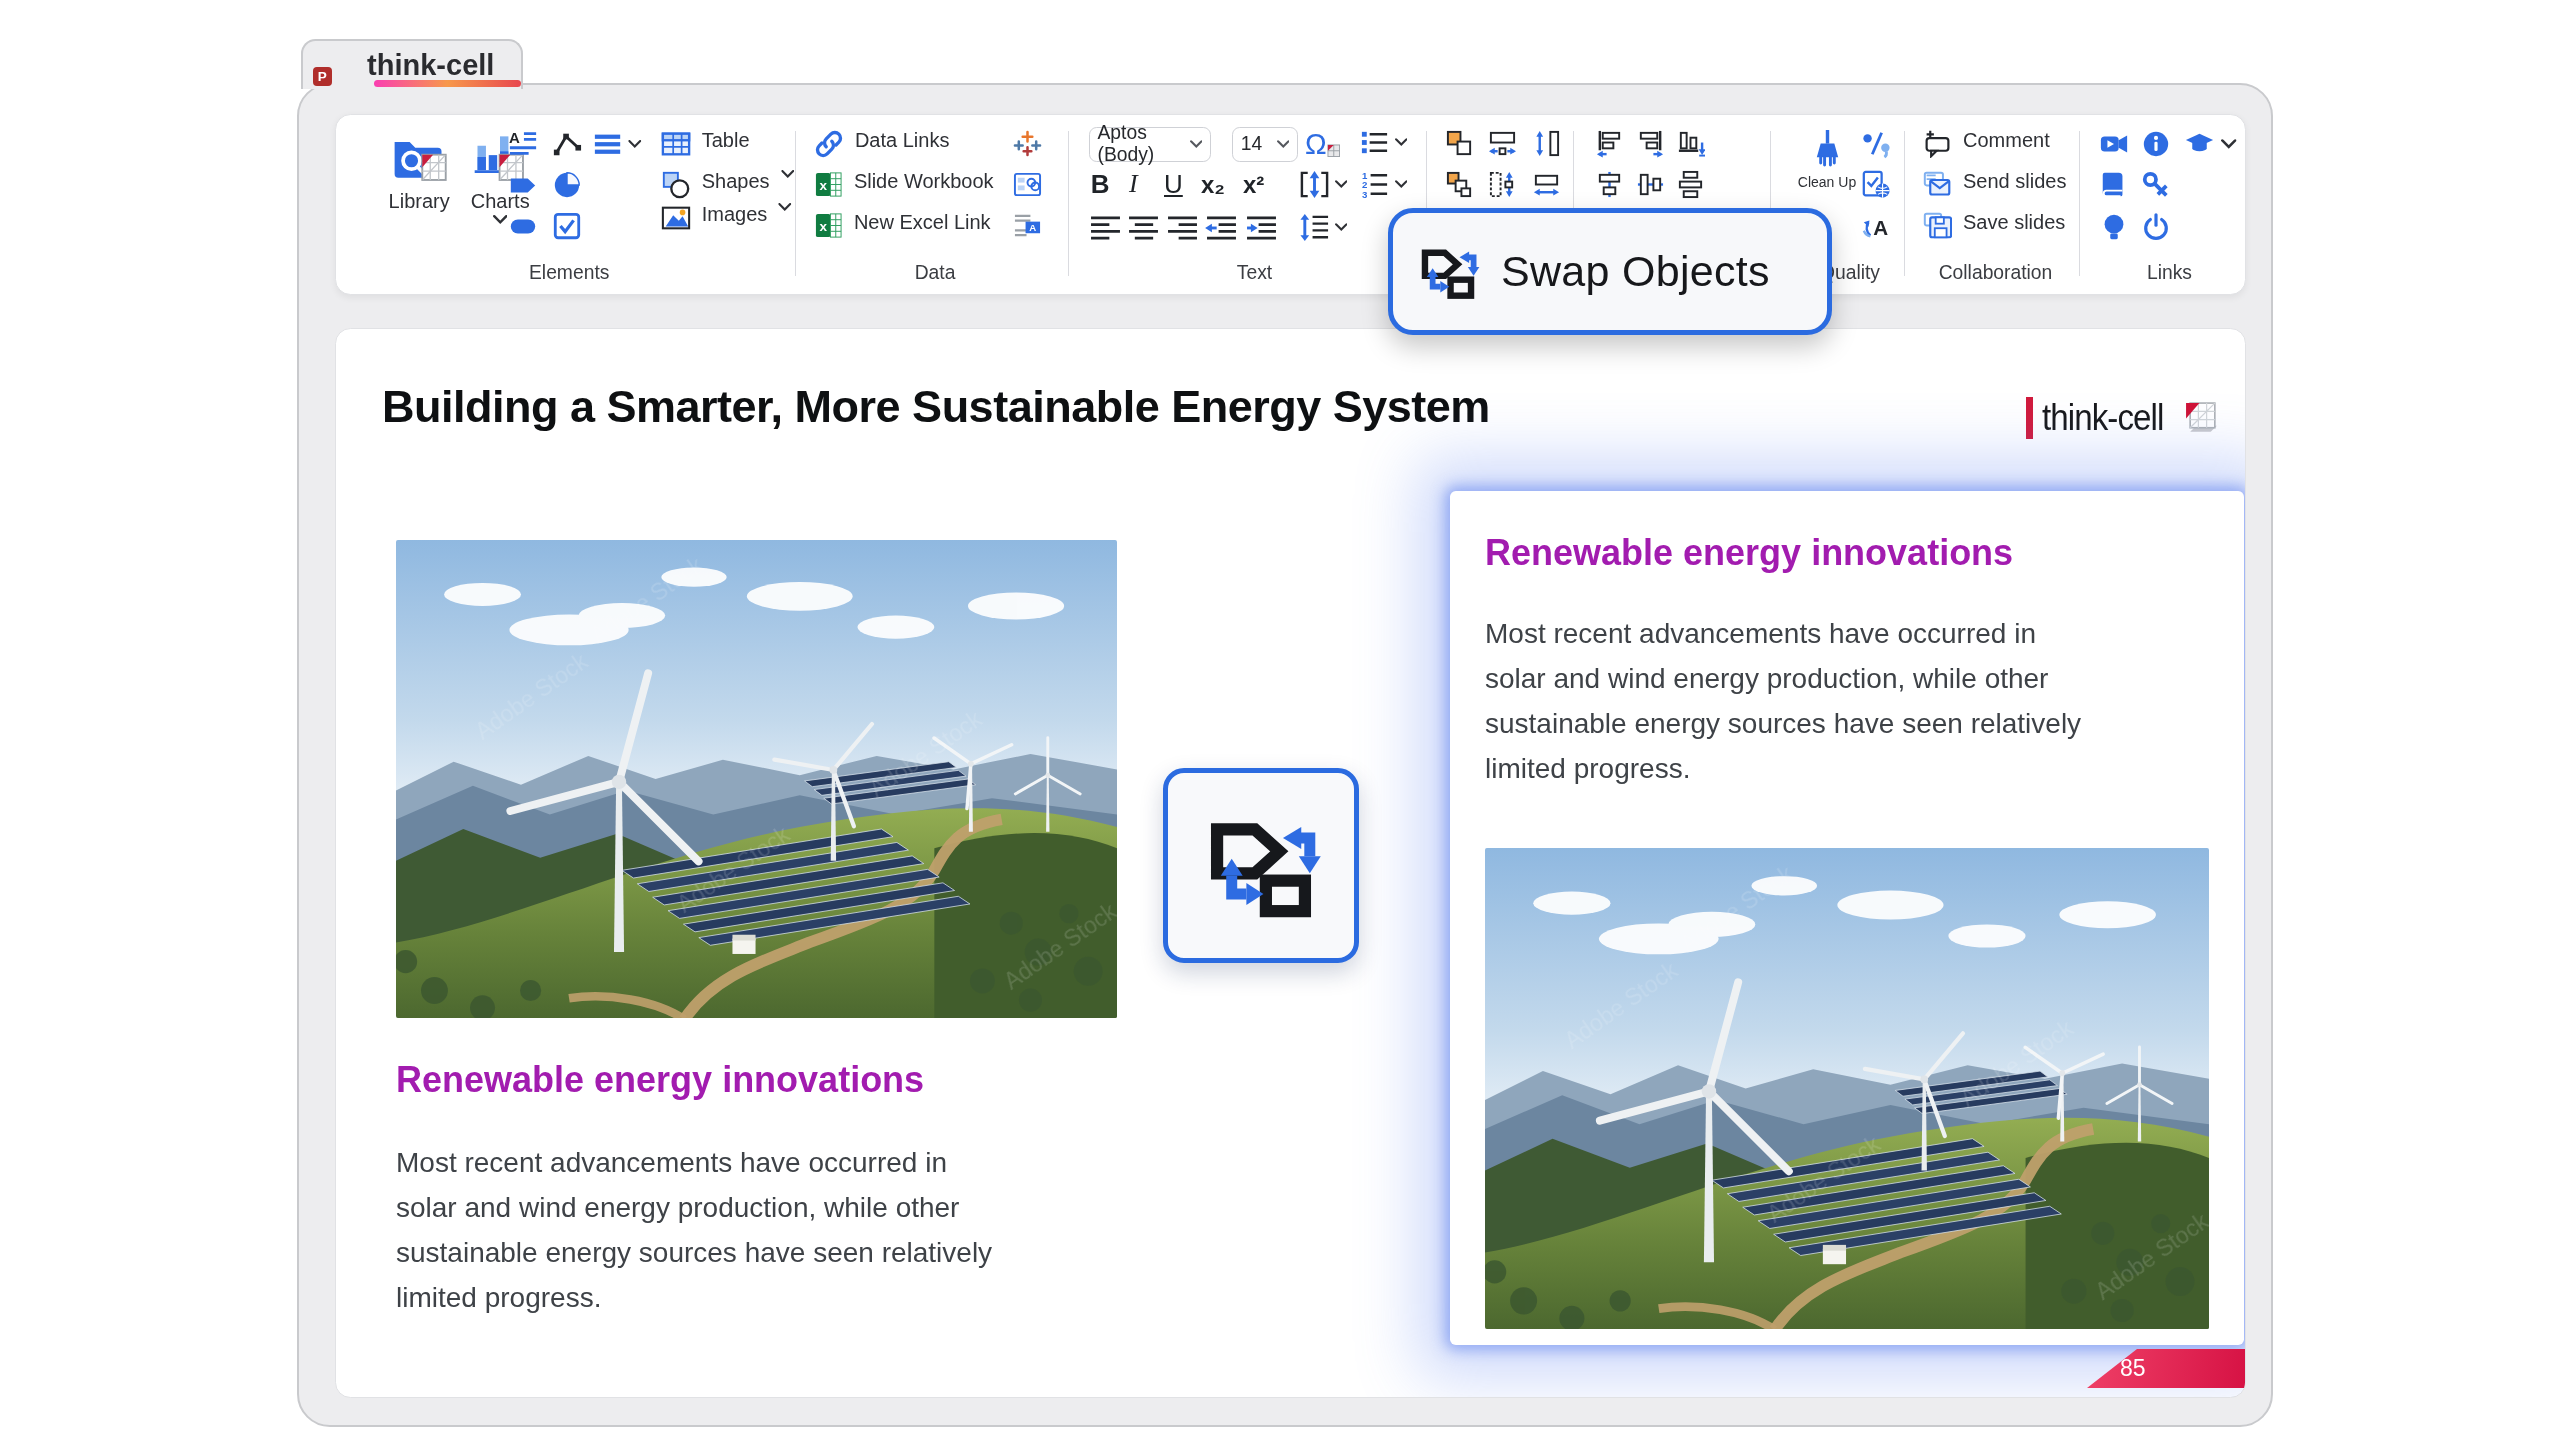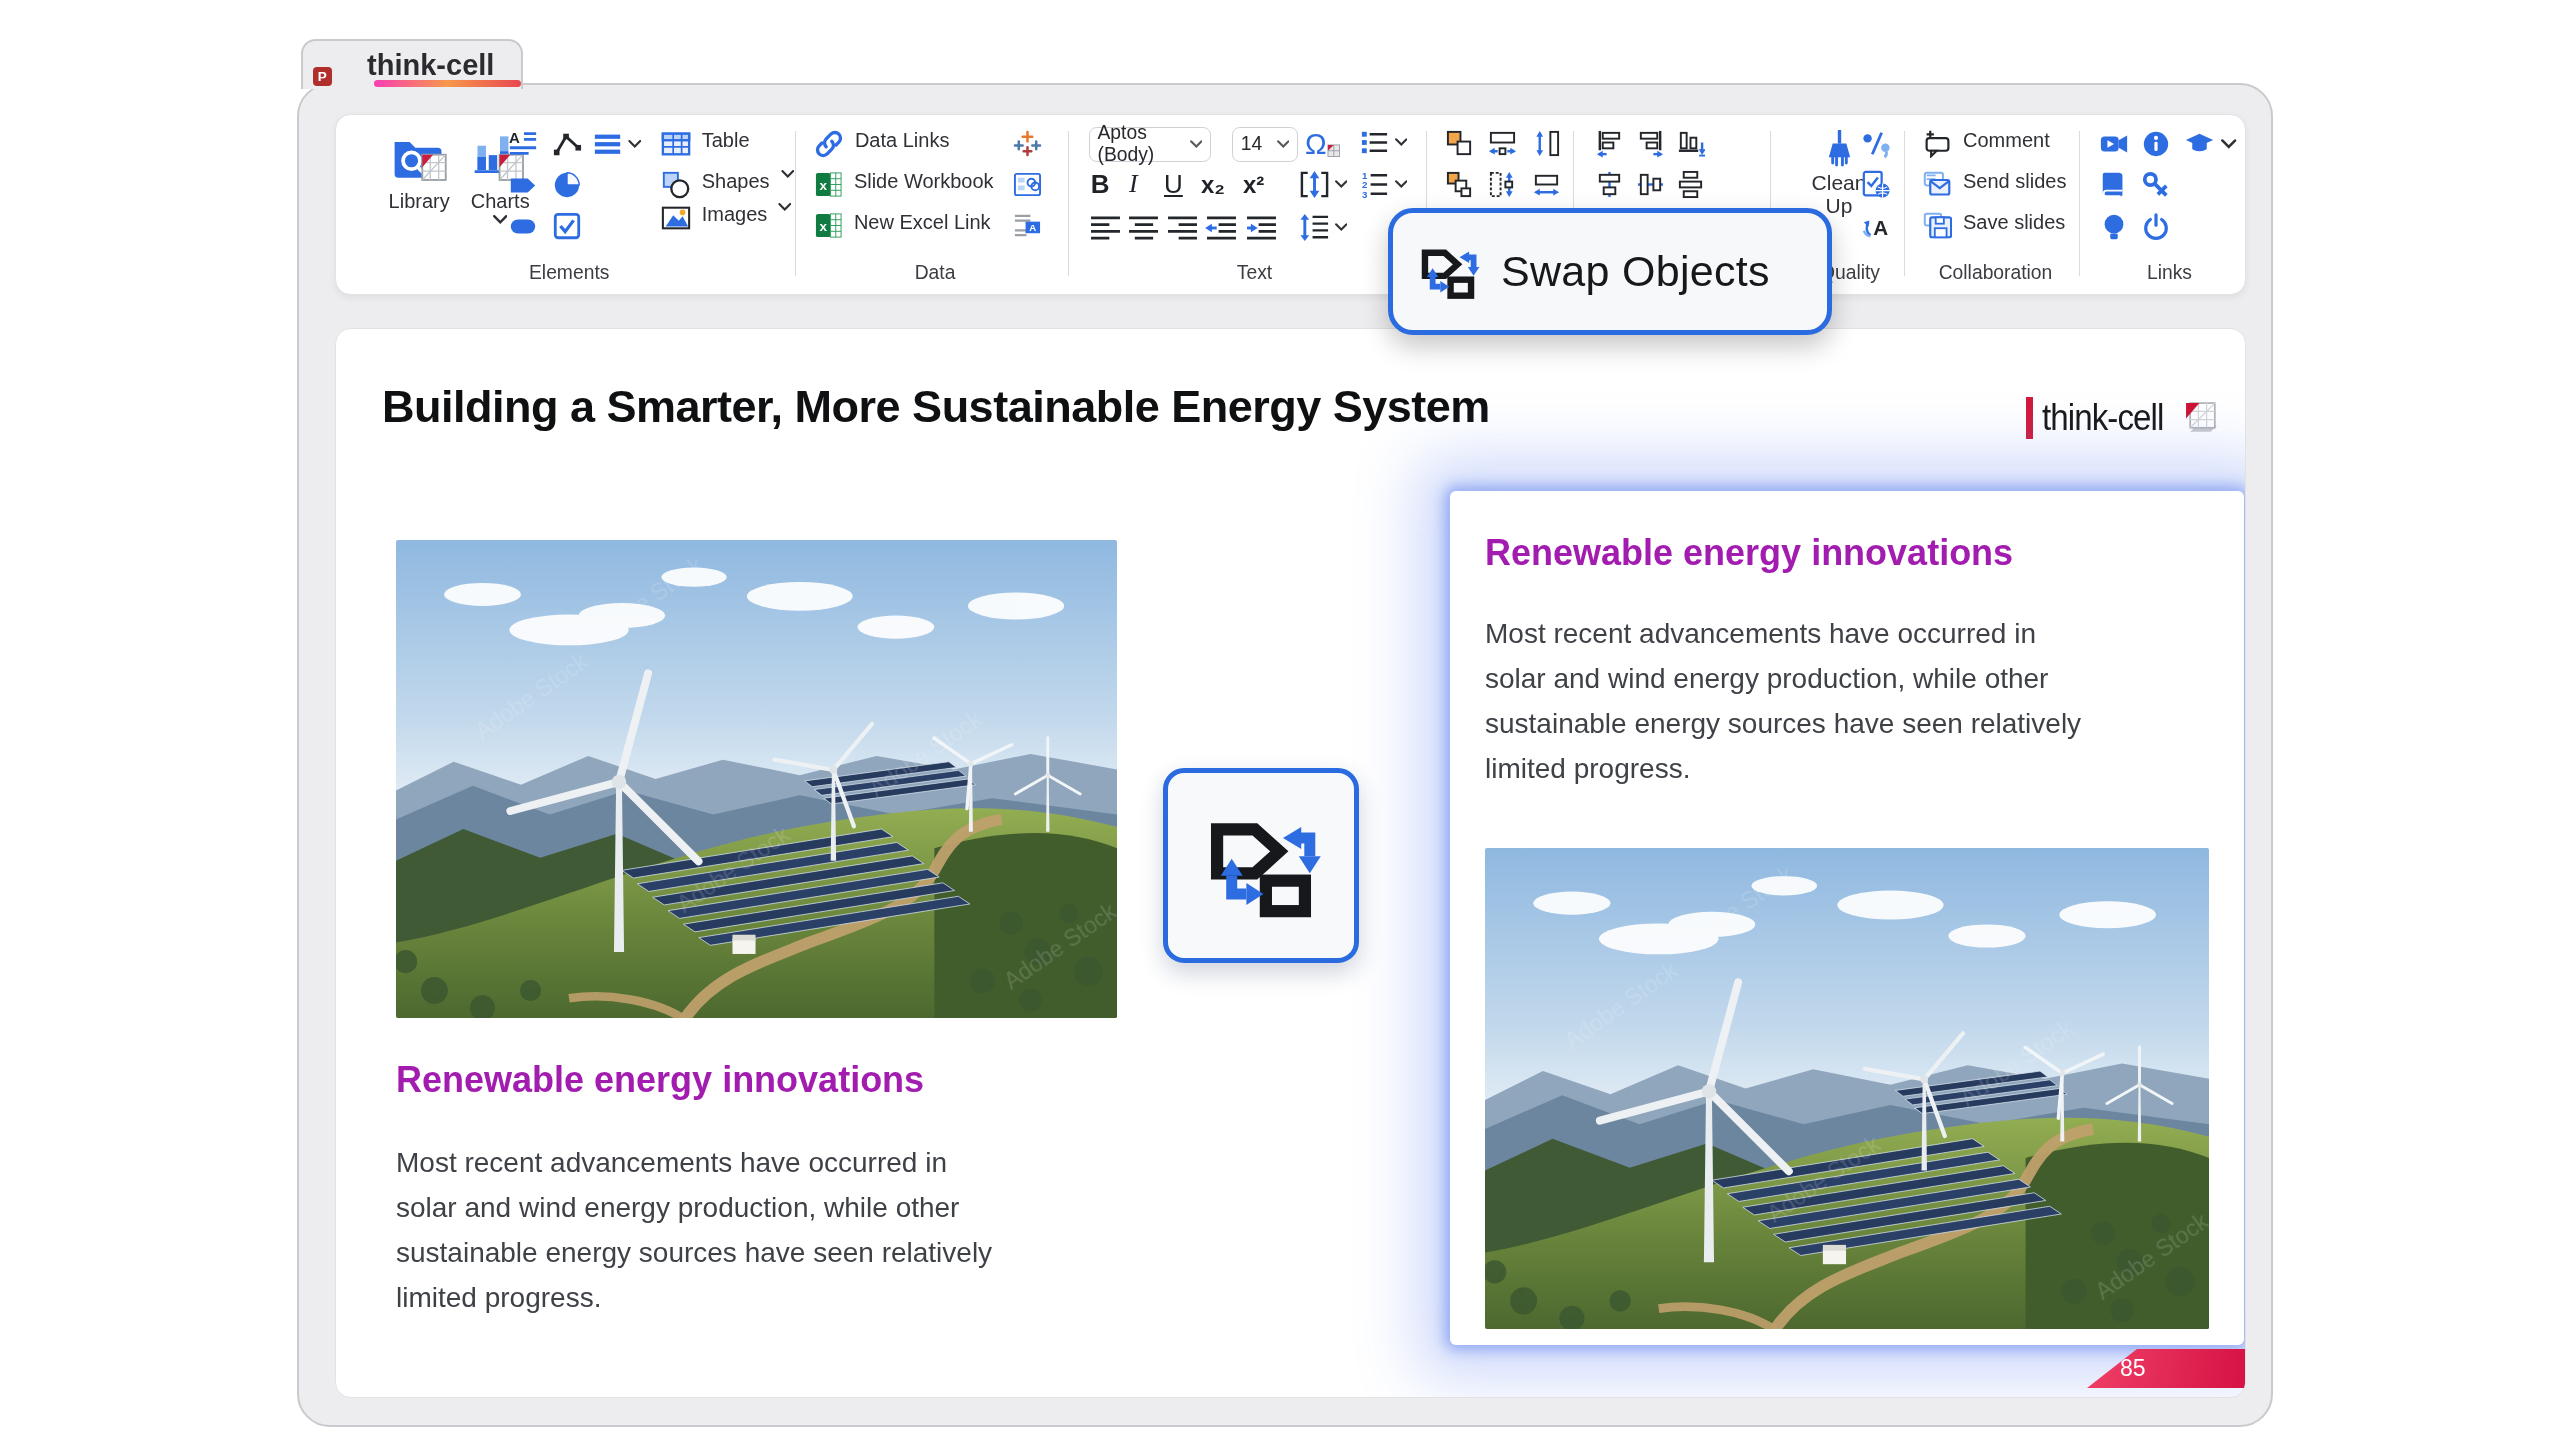--- a/index.html
+++ b/index.html
@@ -511,21 +511,21 @@
       </svg>
     <svg class="abs" viewBox="0 0 30 30" width="29" height="29" style="left:81px;top:43px">
         <rect x="8" y="2" width="14" height="6" fill="#fff" stroke="#23262b" stroke-width="2"></rect>
         <rect x="4" y="12" width="22" height="6" fill="#fff" stroke="#23262b" stroke-width="2"></rect>
         <rect x="8" y="22" width="14" height="6" fill="#fff" stroke="#23262b" stroke-width="2"></rect>
       </svg>
   </div>
   <div class="vsep" style="left:1434px"></div>
 
   <div class="grp" style="left:1461px;width:106px">
-    <div class="bigbtn" style="left:12px;top:1.9px;width:60px;font-size:21px">
+    <div class="bigbtn" style="left:0;top:1.9px;width:60px;font-size:14px">
       <svg class="ic" viewBox="0 0 36 40" width="35" height="39" style="margin:0 auto">
         <line x1="18" y1="2" x2="18" y2="16" stroke="#2e6ce2" stroke-width="3.5"></line>
         <polygon points="11,16 25,16 29,30 7,30" fill="#2e6ce2"></polygon>
         <path d="M11 30v6M15 30v8M21 30v8M25 30v6" stroke="#2e6ce2" stroke-width="3" stroke-linecap="round"></path>
       </svg>
       <div class="lbl" style="line-height:23px">Clean Up</div>
     </div>
     <svg class="abs" viewBox="0 0 32 32" width="30" height="30" style="left:64px;top:2.9px">
         <circle cx="7" cy="10" r="4.5" fill="#2e6ce2"></circle>
         <line x1="12" y1="27" x2="22" y2="4" stroke="#2e6ce2" stroke-width="3"></line>

